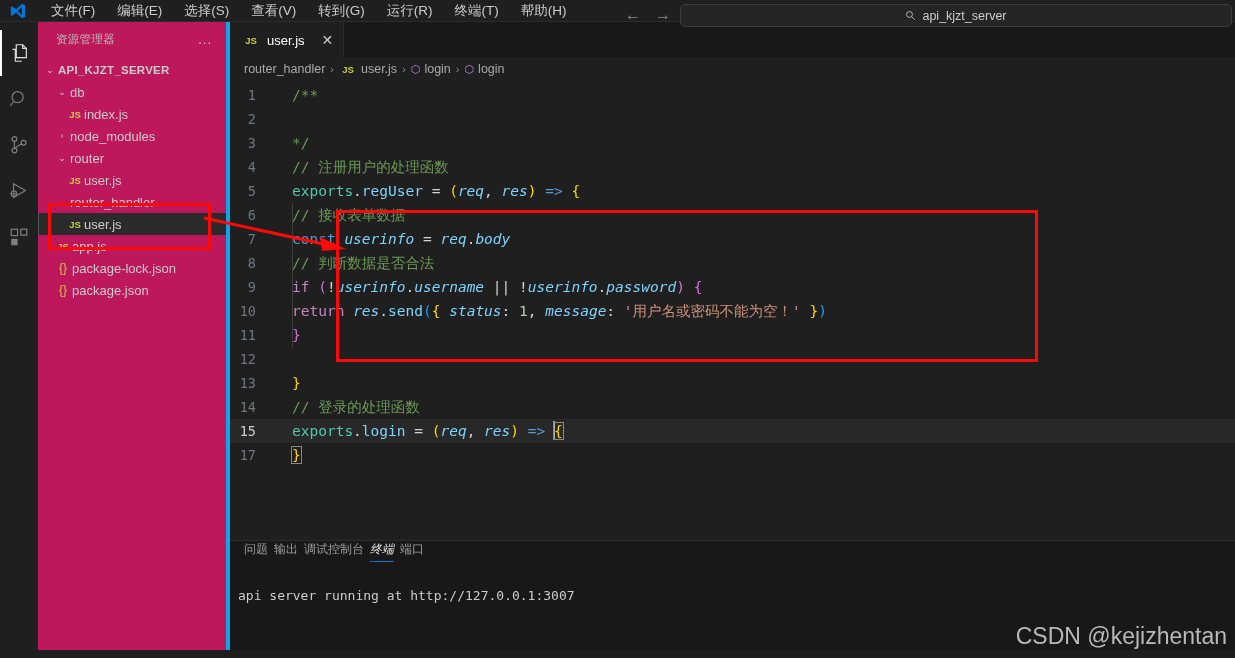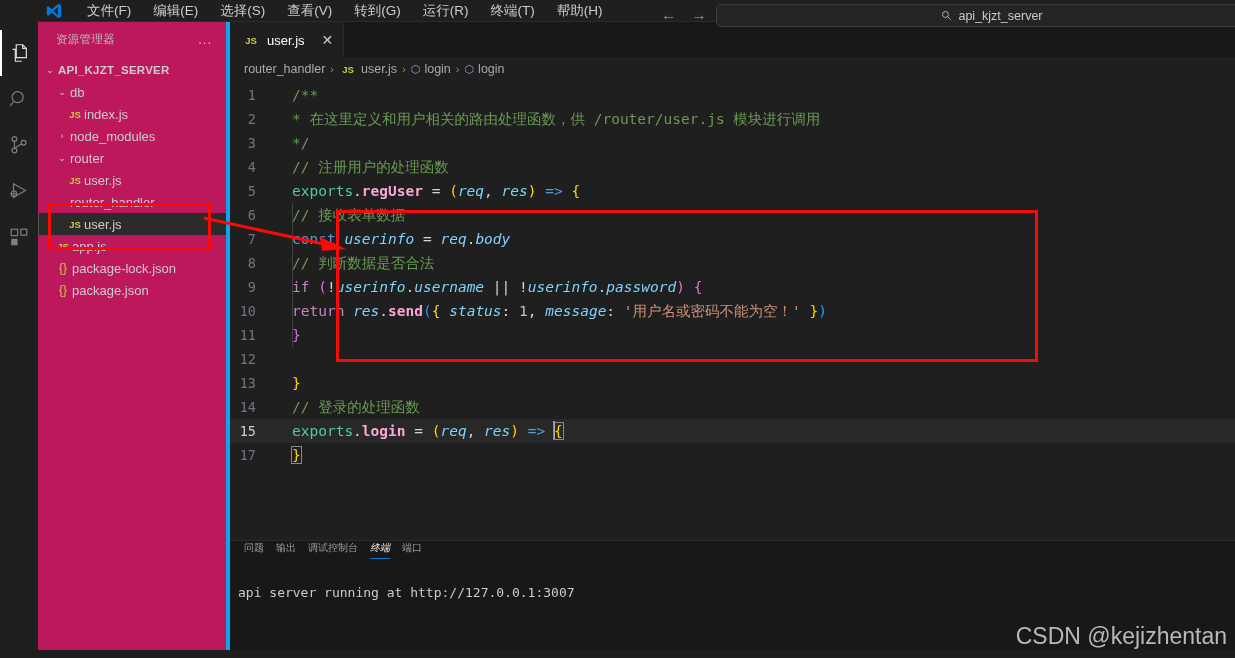--- a/index.html
+++ b/index.html
@@ -10,21 +10,20 @@
     overflow:hidden;
   }
   body { position:relative; }
 
   
   .titlebar {
     height:22px; background:#1f1f1f;
     display:flex; align-items:center;
     position:relative;
     border-bottom:1px solid #2b2b2b;
-    margin-left:36px;
   }
   .vscode-logo {
     width:36px; height:30px;
     display:flex; align-items:center; justify-content:center;
   }
   .menu-list { display:flex; align-items:center; gap:0px; margin-left:4px; }
   .menu-item {
     color:#cccccc; font-size:13.5px; padding:3px 11px;
     white-space:nowrap; cursor:default; border-radius:3px;
   }
@@ -143,21 +142,21 @@
     color:#6e7681; font-size:13.5px;
     font-family:"DejaVu Sans Mono", monospace;
   }
   .cline.cur .lnum { color:#cccccc; }
   .ctext { padding-left:14px; position:relative; }
 
   
   .t-cmt   { color:#6A9955; }
   .t-key   { color:#C586C0; }
   .t-kw2   { color:#569CD6; }
-  .t-fn    { color:#f9a8d4;font-weight:bold; }
+  .t-fn    { color:#7dd3fc; }
   .t-var   { color:#7dd3fc;font-style:italic; }
   .t-cls   { color:#4EC9B0; }
   .t-str   { color:#CE9178; }
   .t-num   { color:#B5CEA8; }
   .t-p1    { color:#FFD700; }
   .t-p2    { color:#DA70D6; }
   .t-p3    { color:#179FFF; }
   .t-plain { color:#D4D4D4; }
 
   .indent-guide {
@@ -171,22 +170,22 @@
   .bracket-match {
     outline:1px solid #888; outline-offset:0px;
   }
 
   
   .panel {
     height:110px; background:#181818; border-top:1px solid #2b2b2b;
     display:flex; flex-direction:column;
   }
   .panel-tabs {
-    height:35px; display:flex; align-items:center; gap:12px;
-    padding-left:14px; font-size:10px; color:#9d9d9d;
+    height:35px; display:flex; align-items:center; gap:6px;
+    padding-left:14px; font-size:12px; color:#9d9d9d;
   }
   .ptab { cursor:default; padding-bottom:3px; border-bottom:1px solid transparent; }
   .ptab.active { color:#e7e7e7; border-bottom:1px solid #0078d4;font-style:italic; }
 
   .terminal {
     flex:1; padding:4px 0 0 8px;
     font-family:"DejaVu Sans Mono", monospace;
     font-size:13px; line-height:20px; color:#cccccc;
     white-space:pre;
   }
@@ -378,21 +377,21 @@
       <span class="bc-sep">›</span>
       <span class="bc-item">
         <span class="sym-icon">⬡</span>
         <span>login</span>
       </span>
     </div>
 
     <div class="code-wrap">
       <div class="code" id="code-root">
           <div class="cline"><span class="lnum">1</span><span class="ctext"><span class="t-cmt">/**</span></span></div>
-          <div class="cline"><span class="lnum">2</span><span class="ctext"><span class="t-cmt">* 在这里定义和用户相关的路由处理函数，供 /router/user.js 模块进行调用</span></span></div>
+          <div class="cline"><span class="lnum">2</span></div>
           <div class="cline"><span class="lnum">3</span><span class="ctext"><span class="t-cmt">*/</span></span></div>
           <div class="cline"><span class="lnum">4</span><span class="ctext"><span class="t-cmt">// 注册用户的处理函数</span></span></div>
           <div class="cline"><span class="lnum">5</span><span class="ctext"><span class="t-cls">exports</span><span class="t-plain">.</span><span class="t-fn">regUser</span><span class="t-plain"> </span><span class="t-plain">=</span><span class="t-plain"> </span><span class="t-p1">(</span><span class="t-var">req</span><span class="t-plain">, </span><span class="t-var">res</span><span class="t-p1">)</span><span class="t-plain"> </span><span class="t-kw2">=&gt;</span><span class="t-plain"> </span><span class="t-p1">{</span></span></div>
           <div class="cline"><span class="lnum">6</span><span class="ctext"><span class="indent-guide">&nbsp;&nbsp;&nbsp;&nbsp;</span><span class="t-cmt">// 接收表单数据</span></span></div>
           <div class="cline"><span class="lnum">7</span><span class="ctext"><span class="indent-guide">&nbsp;&nbsp;&nbsp;&nbsp;</span><span class="t-kw2">const</span><span class="t-plain"> </span><span class="t-var">userinfo</span><span class="t-plain"> = </span><span class="t-var">req</span><span class="t-plain">.</span><span class="t-var">body</span></span></div>
           <div class="cline"><span class="lnum">8</span><span class="ctext"><span class="indent-guide">&nbsp;&nbsp;&nbsp;&nbsp;</span><span class="t-cmt">// 判断数据是否合法</span></span></div>
           <div class="cline"><span class="lnum">9</span><span class="ctext"><span class="indent-guide">&nbsp;&nbsp;&nbsp;&nbsp;</span><span class="t-key">if</span><span class="t-plain"> </span><span class="t-p2">(</span><span class="t-plain">!</span><span class="t-var">userinfo</span><span class="t-plain">.</span><span class="t-var">username</span><span class="t-plain"> </span><span class="t-plain">||</span><span class="t-plain"> </span><span class="t-plain">!</span><span class="t-var">userinfo</span><span class="t-plain">.</span><span class="t-var">password</span><span class="t-p2">)</span><span class="t-plain"> </span><span class="t-p2">{</span></span></div>
           <div class="cline"><span class="lnum">10</span><span class="ctext"><span class="indent-guide">&nbsp;&nbsp;&nbsp;&nbsp;</span><span class="indent-guide">&nbsp;&nbsp;&nbsp;&nbsp;</span><span class="t-key">return</span><span class="t-plain"> </span><span class="t-var">res</span><span class="t-plain">.</span><span class="t-fn">send</span><span class="t-p3">(</span><span class="t-p1">{</span><span class="t-plain"> </span><span class="t-var">status</span><span class="t-plain">: </span><span class="t-num">1</span><span class="t-plain">, </span><span class="t-var">message</span><span class="t-plain">: </span><span class="t-str">'用户名或密码不能为空！'</span><span class="t-plain"> </span><span class="t-p1">}</span><span class="t-p3">)</span></span></div>
           <div class="cline"><span class="lnum">11</span><span class="ctext"><span class="indent-guide">&nbsp;&nbsp;&nbsp;&nbsp;</span><span class="t-p2">}</span></span></div>
           <div class="cline"><span class="lnum">12</span></div>

